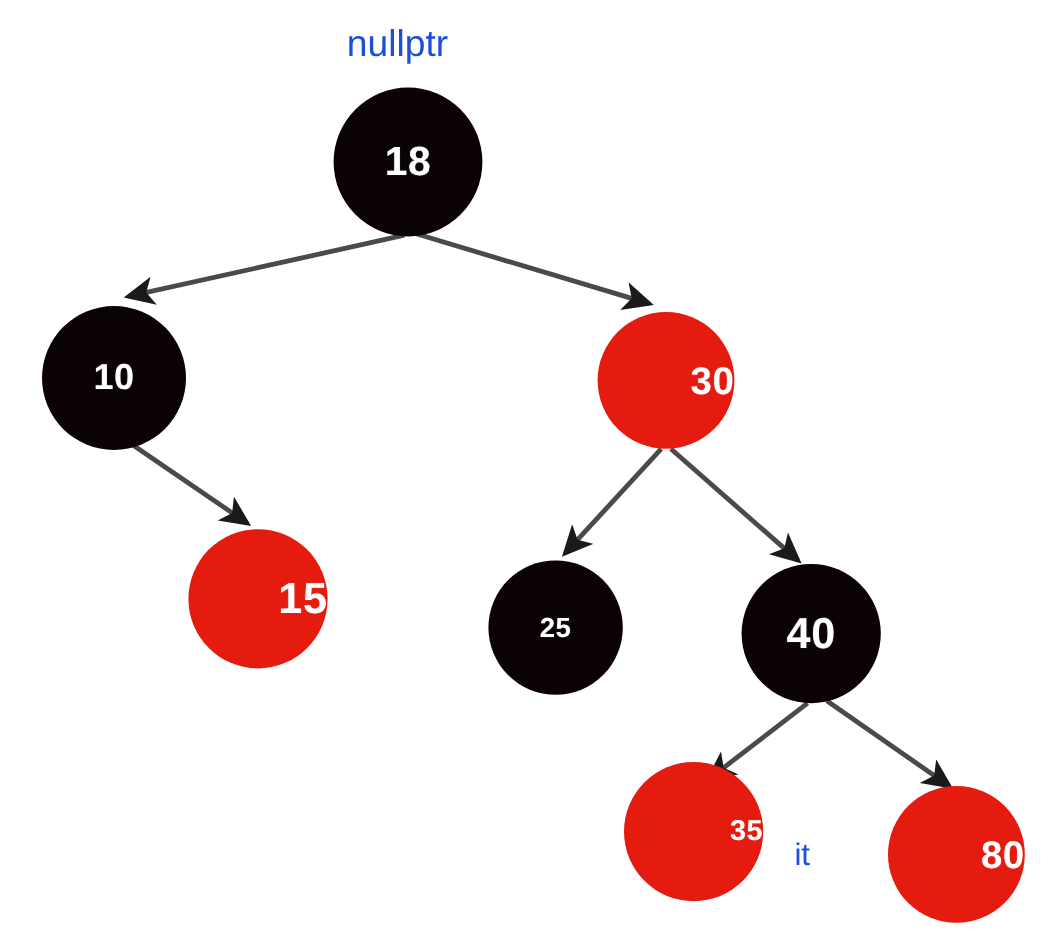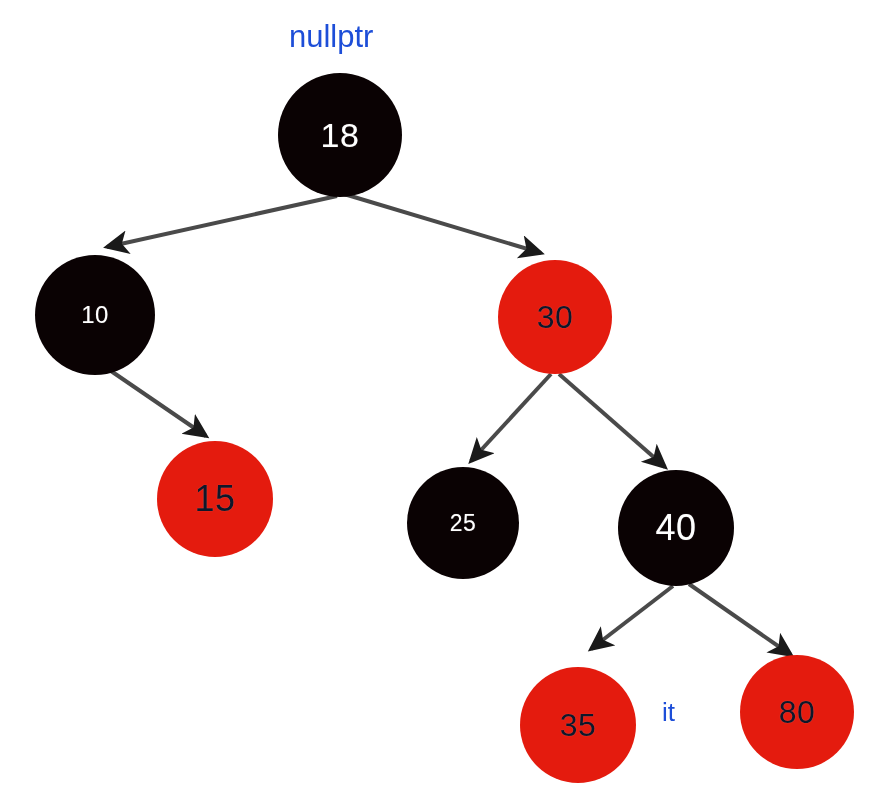--- a/index.html
+++ b/index.html
@@ -26,36 +26,37 @@
     height: 789px;
     pointer-events: none;
   }
   .tree-node {
     position: absolute;
     border-radius: 50%;
     display: flex;
     align-items: center;
     justify-content: center;
     box-sizing: border-box;
-    font-weight: normal;
+    font-weight: bold;
     line-height: 1;
     -webkit-font-smoothing: antialiased;
   }
   .tree-node .node-label {
     display: block;
     letter-spacing: 0.5px;
     text-shadow: 0 0 1px rgba(255,255,255,0.35);
   }
   .node-black {
     background: #0a0203;
     color: #ffffff;
   }
   .node-red {
     background: #e41b0e;
-    color: #0f172a;
+    color: #ffffff;
+    justify-content: flex-end;
   }
   .annotation {
     position: absolute;
     color: #1d4ed8;
     font-weight: 400;
     white-space: nowrap;
     line-height: 1;
   }
   .annotation-nullptr {
     font-size: 31px;
@@ -83,36 +84,36 @@
         <line x1="559" y1="374" x2="665" y2="467" stroke="#4a4a4a" stroke-width="4" marker-end="url(#arrowhead)"></line>
         <line x1="673" y1="586" x2="591" y2="649" stroke="#4a4a4a" stroke-width="4" marker-end="url(#arrowhead)"></line>
         <line x1="689" y1="584" x2="791" y2="655" stroke="#4a4a4a" stroke-width="4" marker-end="url(#arrowhead)"></line>
       </g>
   </svg>
 
   <div id="nodes-group">
       <div class="tree-node node-black" style="left: 278px; top: 73px; width: 124px; height: 124px; font-size: 34px;">
         <span class="node-label">18</span>
       </div>
-      <div class="tree-node node-black" style="left: 35px; top: 255px; width: 120px; height: 120px; font-size: 24px;">
+      <div class="tree-node node-black" style="left: 35px; top: 255px; width: 120px; height: 120px; font-size: 30px;">
         <span class="node-label">10</span>
       </div>
       <div class="tree-node node-red" style="left: 498px; top: 260px; width: 114px; height: 114px; font-size: 32px;">
         <span class="node-label">30</span>
       </div>
       <div class="tree-node node-red" style="left: 157px; top: 441px; width: 116px; height: 116px; font-size: 36px;">
         <span class="node-label">15</span>
       </div>
       <div class="tree-node node-black" style="left: 407px; top: 467px; width: 112px; height: 112px; font-size: 23px;">
         <span class="node-label">25</span>
       </div>
       <div class="tree-node node-black" style="left: 618px; top: 470px; width: 116px; height: 116px; font-size: 36px;">
         <span class="node-label">40</span>
       </div>
-      <div class="tree-node node-red" style="left: 520px; top: 667px; width: 116px; height: 116px; font-size: 32px;">
+      <div class="tree-node node-red" style="left: 520px; top: 635px; width: 116px; height: 116px; font-size: 24px;">
         <span class="node-label">35</span>
       </div>
       <div class="tree-node node-red" style="left: 740px; top: 655px; width: 114px; height: 114px; font-size: 32px;">
         <span class="node-label">80</span>
       </div>
     </div>
 
   <div id="annotations-group">
       <div class="annotation annotation-nullptr" style="left: 289px; top: 21px;">nullptr</div>
       <div class="annotation annotation-it" style="left: 662px; top: 699px;">it</div>

